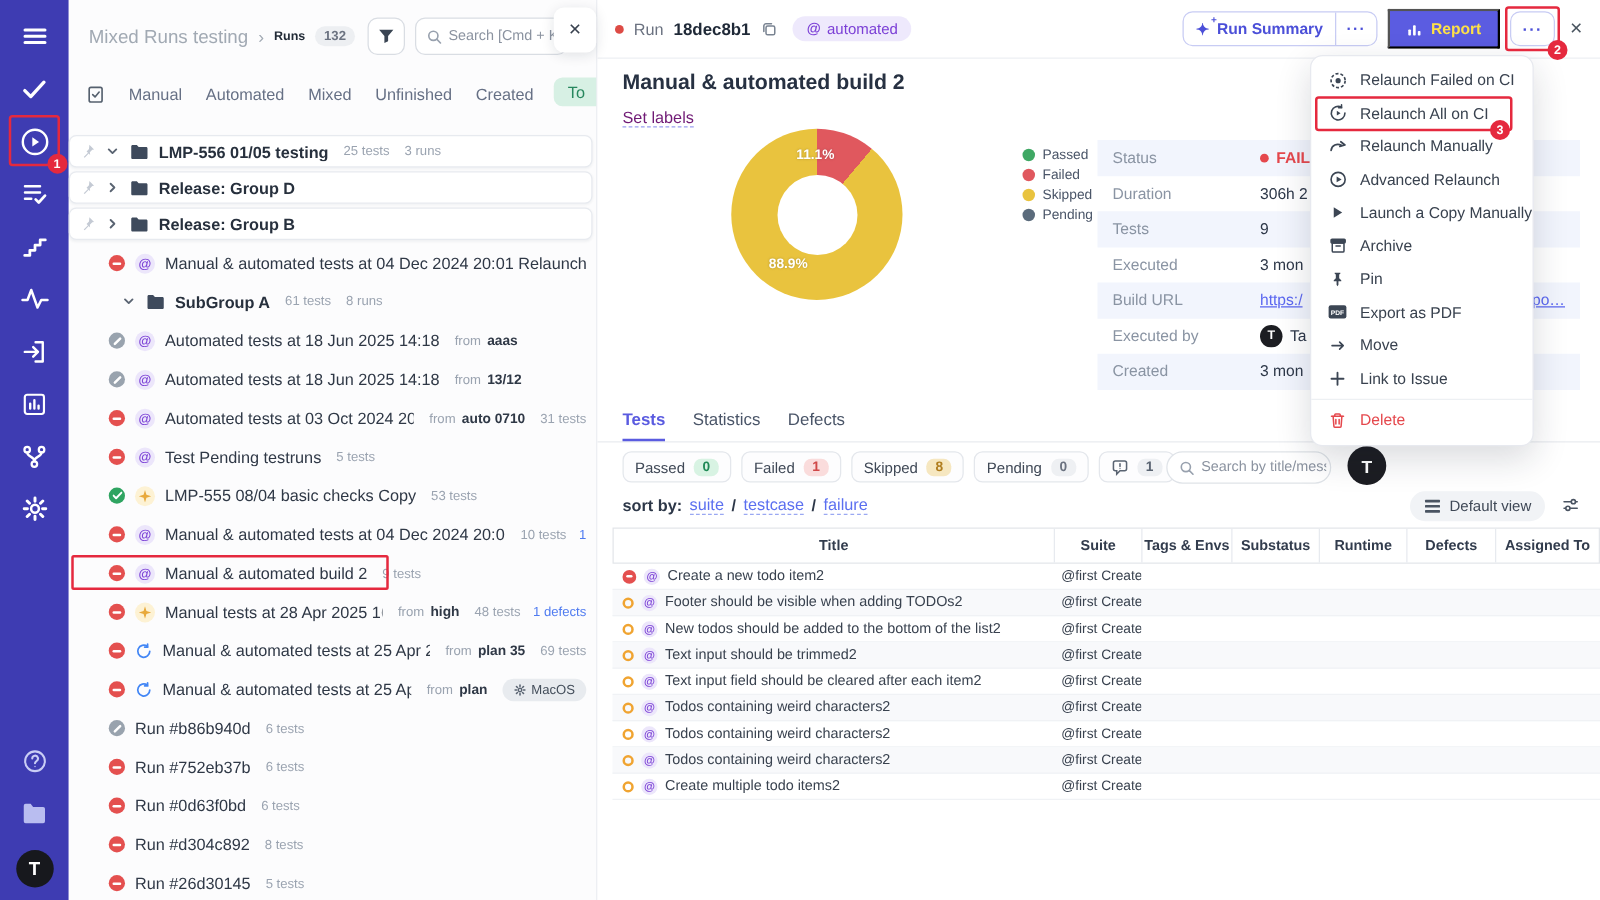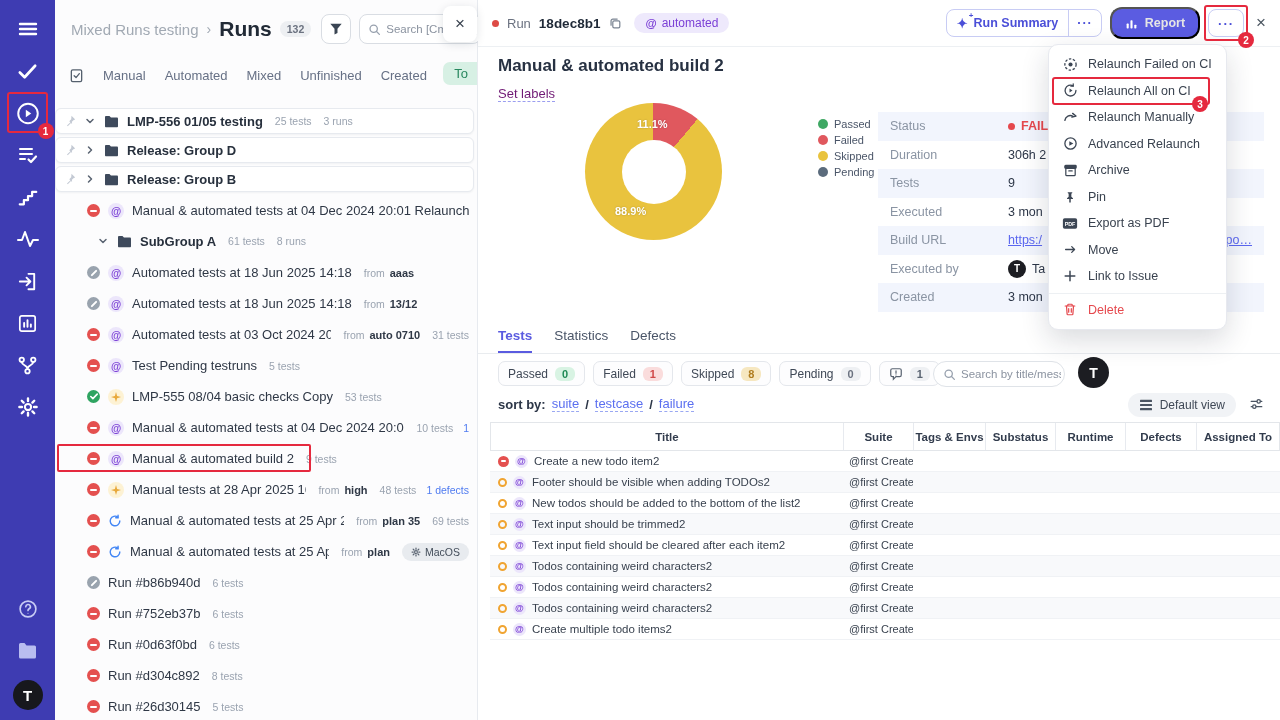--- a/index.html
+++ b/index.html
@@ -29,21 +29,21 @@
   .more-badge{right:-10px;bottom:-11px}
   .menu-box{position:absolute;left:3px;right:16px;top:-1px;bottom:-1px;border:2px solid #e5293e;border-radius:3px;pointer-events:none}
   .menu-badge{right:18px;bottom:-8px}
 
   
   .runs-panel{position:absolute;left:55px;top:0;width:423px;height:720px;background:#fcfcfd;
     border-right:1px solid #e7eaef}
   .rp-header{height:58px;display:flex;align-items:center;gap:8px;padding:0 44px 0 16px;position:relative}
   .bc-project{font-size:15px;color:#a1a9b3;white-space:nowrap}
   .bc-sep{color:#a1a9b3;font-size:14px}
-  .bc-section{font-size:21px;font-weight:bold;color:#212a36}
+  .bc-section{font-size:10px;font-weight:bold;color:#212a36}
   .bc-count{background:#edeff2;color:#6b7280;font-size:10.5px;font-weight:bold;
     border-radius:9px;padding:2px 7px}
   .filter-btn{width:30px;height:30px;border:1px solid #d9dde3;border-radius:8px;background:#fff;
     display:flex;align-items:center;justify-content:center;cursor:pointer;flex:none;margin-left:2px}
   .rp-search{display:flex;align-items:center;gap:5px;border:1px solid #d9dde3;border-radius:8px;
     background:#fff;height:30px;padding:0 8px;flex:none;width:122px;overflow:hidden}
   .rp-search input{border:none;outline:none;width:95px;font-size:11.5px;color:#55606e;background:transparent}
   .rp-search input::placeholder{color:#8b93a0}
   .rp-close{position:absolute;top:6px;right:0;width:34px;height:36px;background:#fff;border-radius:8px;
     box-shadow:0 2px 10px rgba(20,30,50,.12);display:flex;align-items:center;justify-content:center;
@@ -88,21 +88,21 @@
   .run-label{font-size:13px;color:#6b7280}
   .run-id{font-size:13.5px;font-weight:bold;color:#1f2937}
   .auto-badge{display:flex;align-items:center;gap:5px;background:#eee9fc;border-radius:12px;
     padding:3px 11px;font-size:12px;color:#7b3fd6;margin-left:4px}
   .auto-badge b{font-size:11.5px}
   .top-right{margin-left:auto;display:flex;align-items:center;gap:8px}
   .btn-summary{display:flex;align-items:center;border:1px solid #c8ccf4;border-radius:8px;
     color:#4b4fd8;font-size:12.5px;font-weight:bold;background:#fff;cursor:pointer}
   .btn-summary .seg{display:flex;align-items:center;gap:6px;padding:6px 10px}
   .btn-summary .dots{border-left:1px solid #c8ccf4;padding:6px 8px;font-weight:bold;letter-spacing:1px}
-  .btn-report{display:flex;align-items:center;gap:7px;background:#5b5ce1;color:#e5e5e5;border-radius:12px;
+  .btn-report{display:flex;align-items:center;gap:7px;background:#5b5ce1;color:#fde047;border-radius:1px;
     padding:7px 13px;font-size:12.5px;font-weight:bold;cursor:pointer}
   .more-wrap{position:relative}
   .btn-more{width:36px;height:28px;border:1px solid #c8ccf4;border-radius:8px;background:#fff;color:#4b4fd8;
     font-weight:bold;font-size:13px;letter-spacing:1px;display:flex;align-items:center;justify-content:center;cursor:pointer}
   .close-x{font-size:17px;color:#4a5560;margin-left:4px;cursor:pointer}
   .page-title{position:absolute;left:20px;top:56px;font-size:17px;font-weight:bold;color:#273142}
   .set-labels{position:absolute;left:20px;top:86px;font-size:13px;color:#701a75;
     border-bottom:1px dashed #9b9ef0;cursor:pointer}
   .donut{position:absolute;left:107px;top:103px;width:137px;height:137px;border-radius:50%}
   .donut::after{content:"";position:absolute;left:50%;top:50%;width:64px;height:64px;border-radius:50%;
@@ -985,20 +985,28 @@
       <span class="ic">
         <svg width="15" height="15" viewBox="0 0 16 16" fill="none" stroke="#3c4654" stroke-width="1.4">
           <circle cx="8" cy="8" r="6"></circle>
           <path d="M6.7 5.6 11 8l-4.3 2.4z" fill="#3c4654" stroke="none"></path>
         </svg>
       </span>
       <span class="">Advanced Relaunch</span>
     </div>
     <div class="menu-item">
       <span class="ic">
+        <svg width="12" height="12" viewBox="0 0 16 16" fill="#3c4654">
+          <path d="M4 2.5 13 8 4 13.5z"></path>
+        </svg>
+      </span>
+      <span class="">Launch a Copy Manually</span>
+    </div>
+    <div class="menu-item">
+      <span class="ic">
         <svg width="15" height="15" viewBox="0 0 16 16" fill="none" stroke="#3c4654" stroke-width="1.3">
           <rect x="2" y="2.5" width="12" height="3.2" rx="0.8" fill="#3c4654"></rect>
           <rect x="3" y="5.7" width="10" height="7.8" rx="1"></rect>
           <path d="M6.2 8.4h3.6" stroke-linecap="round"></path>
         </svg>
       </span>
       <span class="">Archive</span>
     </div>
     <div class="menu-item">
       <span class="ic">

